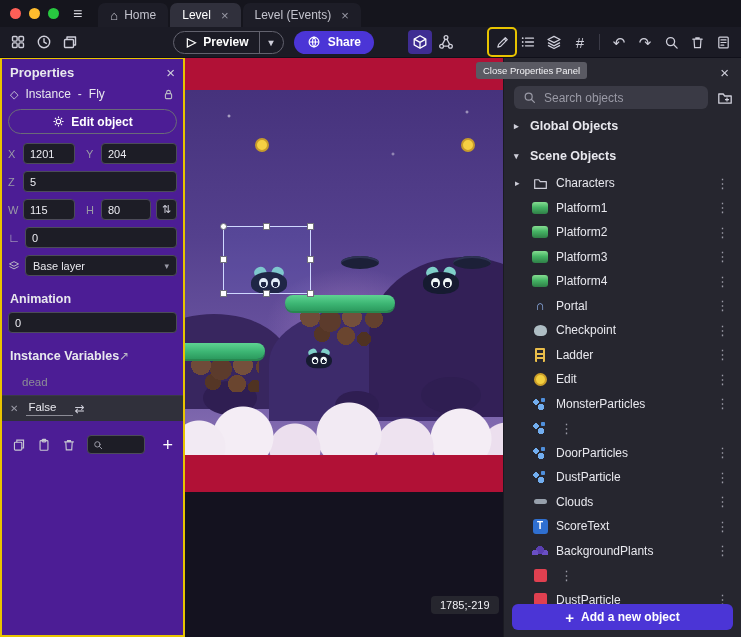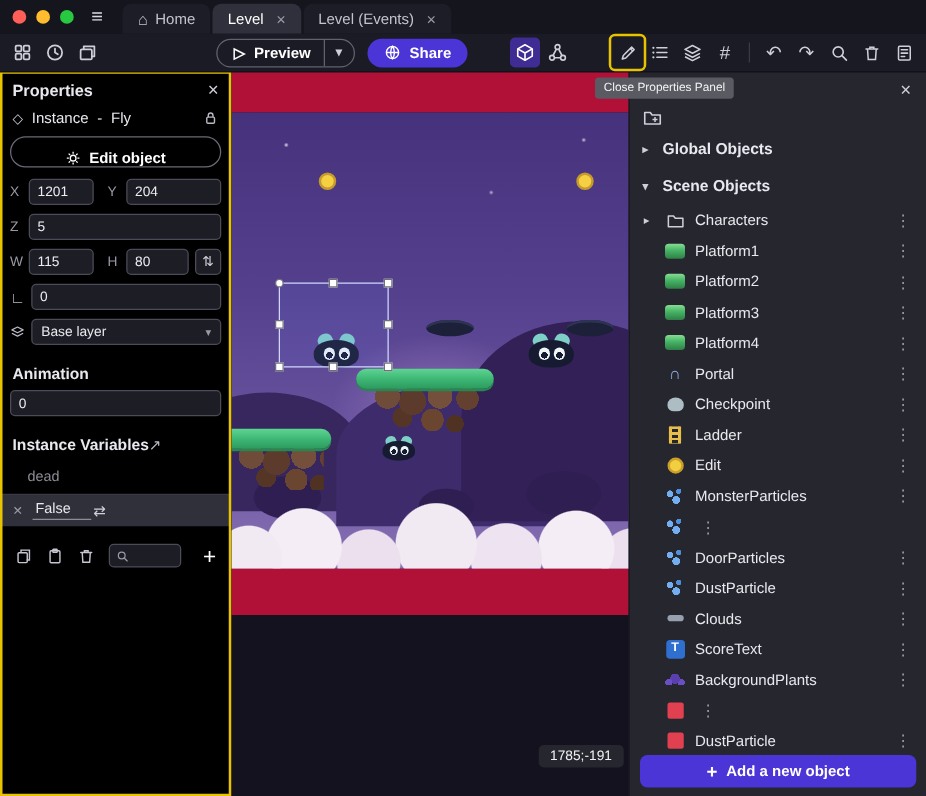--- a/index.html
+++ b/index.html
@@ -28,28 +28,28 @@
   .gap-a{width:30px;flex:none}.gap-b{width:28px;flex:none}
   .preview-btn{display:flex;align-items:center;height:23px;border:1px solid #62626e;border-radius:13px;color:#fff;font-weight:bold;font-size:12px;cursor:pointer;overflow:hidden;flex:none}
   .pv-main{display:flex;align-items:center;gap:7px;padding:0 10px 0 13px;height:100%}
   .pv-caret{padding:0 9px;border-left:1px solid #62626e;font-size:10px;height:100%;display:flex;align-items:center;color:#cfcfda}
   .share-btn{display:flex;align-items:center;gap:7px;height:23px;padding:0 13px;background:#4b35d6;border-radius:13px;color:#fff;font-weight:bold;font-size:12px;margin-left:8px;cursor:pointer;flex:none}
 
   
   .main{display:flex;height:580px;flex:none}
 
   
-  .props{width:185px;background:#000000;position:relative;outline:2px solid #e8c400;outline-offset:-2px;z-index:5;display:flex;flex-direction:column;flex:none}
+  .props{width:185px;background:#4c1d95;position:relative;outline:2px solid #e8c400;outline-offset:-2px;z-index:5;display:flex;flex-direction:column;flex:none}
   .p-head{display:flex;justify-content:space-between;align-items:center;padding:8px 10px 5px}
   .p-title{font-weight:bold;font-size:13px}
   .xbtn{color:#cfcfda;font-size:15px;cursor:pointer;line-height:1}
   .p-inst{display:flex;align-items:center;gap:7px;padding:2px 10px 8px;font-size:12px}
   .p-inst .lock{margin-left:auto;display:flex;color:#b9b9c4;cursor:pointer}
   .diamond{color:#cfcfda;font-size:11px}
-  .edit-btn{display:flex;align-items:flex-end;justify-content:center;gap:6px;margin:0 8px 9px;height:25px;background:none;border:1px solid #6a6a78;border-radius:14px;color:#fff;font-weight:bold;font-size:12px;cursor:pointer}
+  .edit-btn{display:flex;align-items:center;justify-content:center;gap:6px;margin:0 8px 9px;height:25px;background:none;border:1px solid #6a6a78;border-radius:14px;color:#fff;font-weight:bold;font-size:12px;cursor:pointer}
   .frow{display:flex;align-items:center;gap:5px;margin:0 8px 7px}
   .flab{color:#9a9aa6;font-size:11px;width:10px;flex:none;text-align:left}
   .inp{background:#1d1d26;border:1px solid #4c4c58;border-radius:4px;color:#ececf2;font-size:11px;height:21px;padding:0 6px;min-width:0;outline:none}
   .inp.small{width:52px}
   .inp.grow{flex:1;width:10px}
   .aspect-btn{width:21px;height:21px;border:1px solid #4c4c58;border-radius:4px;display:flex;align-items:center;justify-content:center;color:#cfcfda;font-size:11px;flex:none;cursor:pointer;background:#1d1d26}
   .ric{color:#b9b9c4;font-size:12px;width:12px;flex:none;display:flex;justify-content:center}
   .sel{flex:1;display:flex;align-items:center;justify-content:space-between;background:#1d1d26;border:1px solid #4c4c58;border-radius:4px;height:21px;padding:0 7px;font-size:11px;cursor:pointer}
   .sel .caret{font-size:9px;color:#9a9aa6}
   .p-sec{font-weight:bold;font-size:12.5px;padding:9px 10px 6px;display:flex;align-items:center;justify-content:flex-start}
@@ -454,28 +454,35 @@
           <span class="h tr"></span>
           <span class="h ml"></span>
           <span class="h mr"></span>
           <span class="h bl"></span>
           <span class="h bm"></span>
           <span class="h br"></span>
         </div>
         <div class="cloudband"></div>
       </div>
       <div class="banner bottom"></div>
-      <div class="coords">1785;-191</div>
+      <div class="coords">1785;-219</div>
     </div>
 
     <aside class="objects">
       <div class="o-close">
         <span class="xbtn">×</span>
       </div>
       <div class="o-search-row">
+        <div class="o-search">
+          <svg width="13" height="13" viewBox="0 0 16 16" fill="none" stroke="currentColor" stroke-width="1.5" stroke-linecap="round">
+              <circle cx="7" cy="7" r="4.3"></circle>
+              <path d="M10.2 10.2L14 14"></path>
+            </svg>
+          <input placeholder="Search objects" style="">
+        </div>
         <span class="folder-add">
           <svg width="16" height="16" viewBox="0 0 16 16" fill="none" stroke="currentColor" stroke-width="1.3" stroke-linejoin="round">
               <path d="M1.8 4h4.4l1.5 2h6.5v7.2H1.8z"></path>
               <path d="M8 9.6h4M10 7.6v4" stroke-width="1.2"></path>
             </svg>
         </span>
       </div>
       <div class="o-sec">
         <span class="tri">▸</span>
         <span>Global Objects</span>

